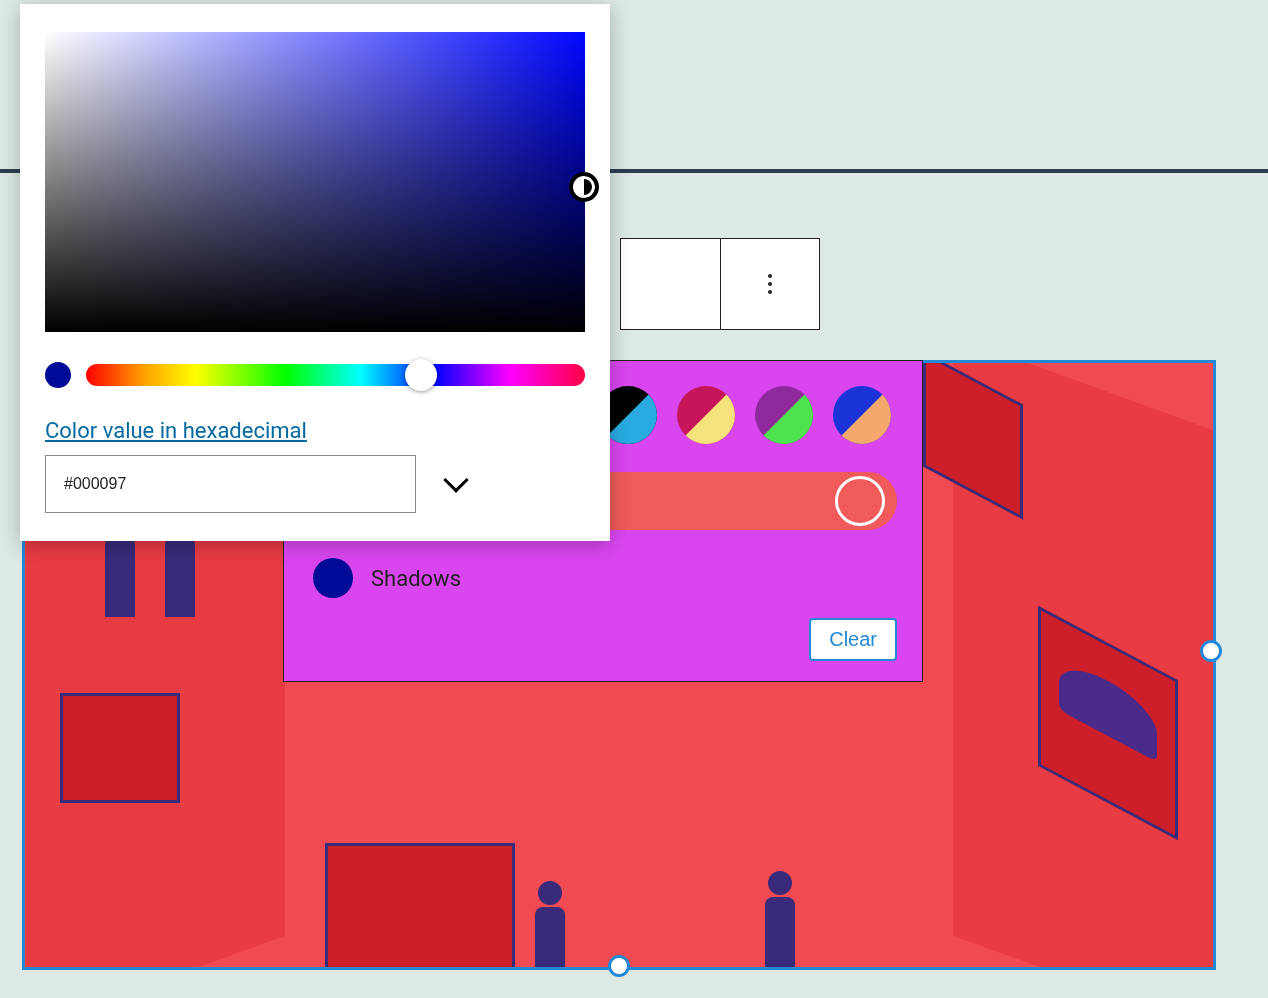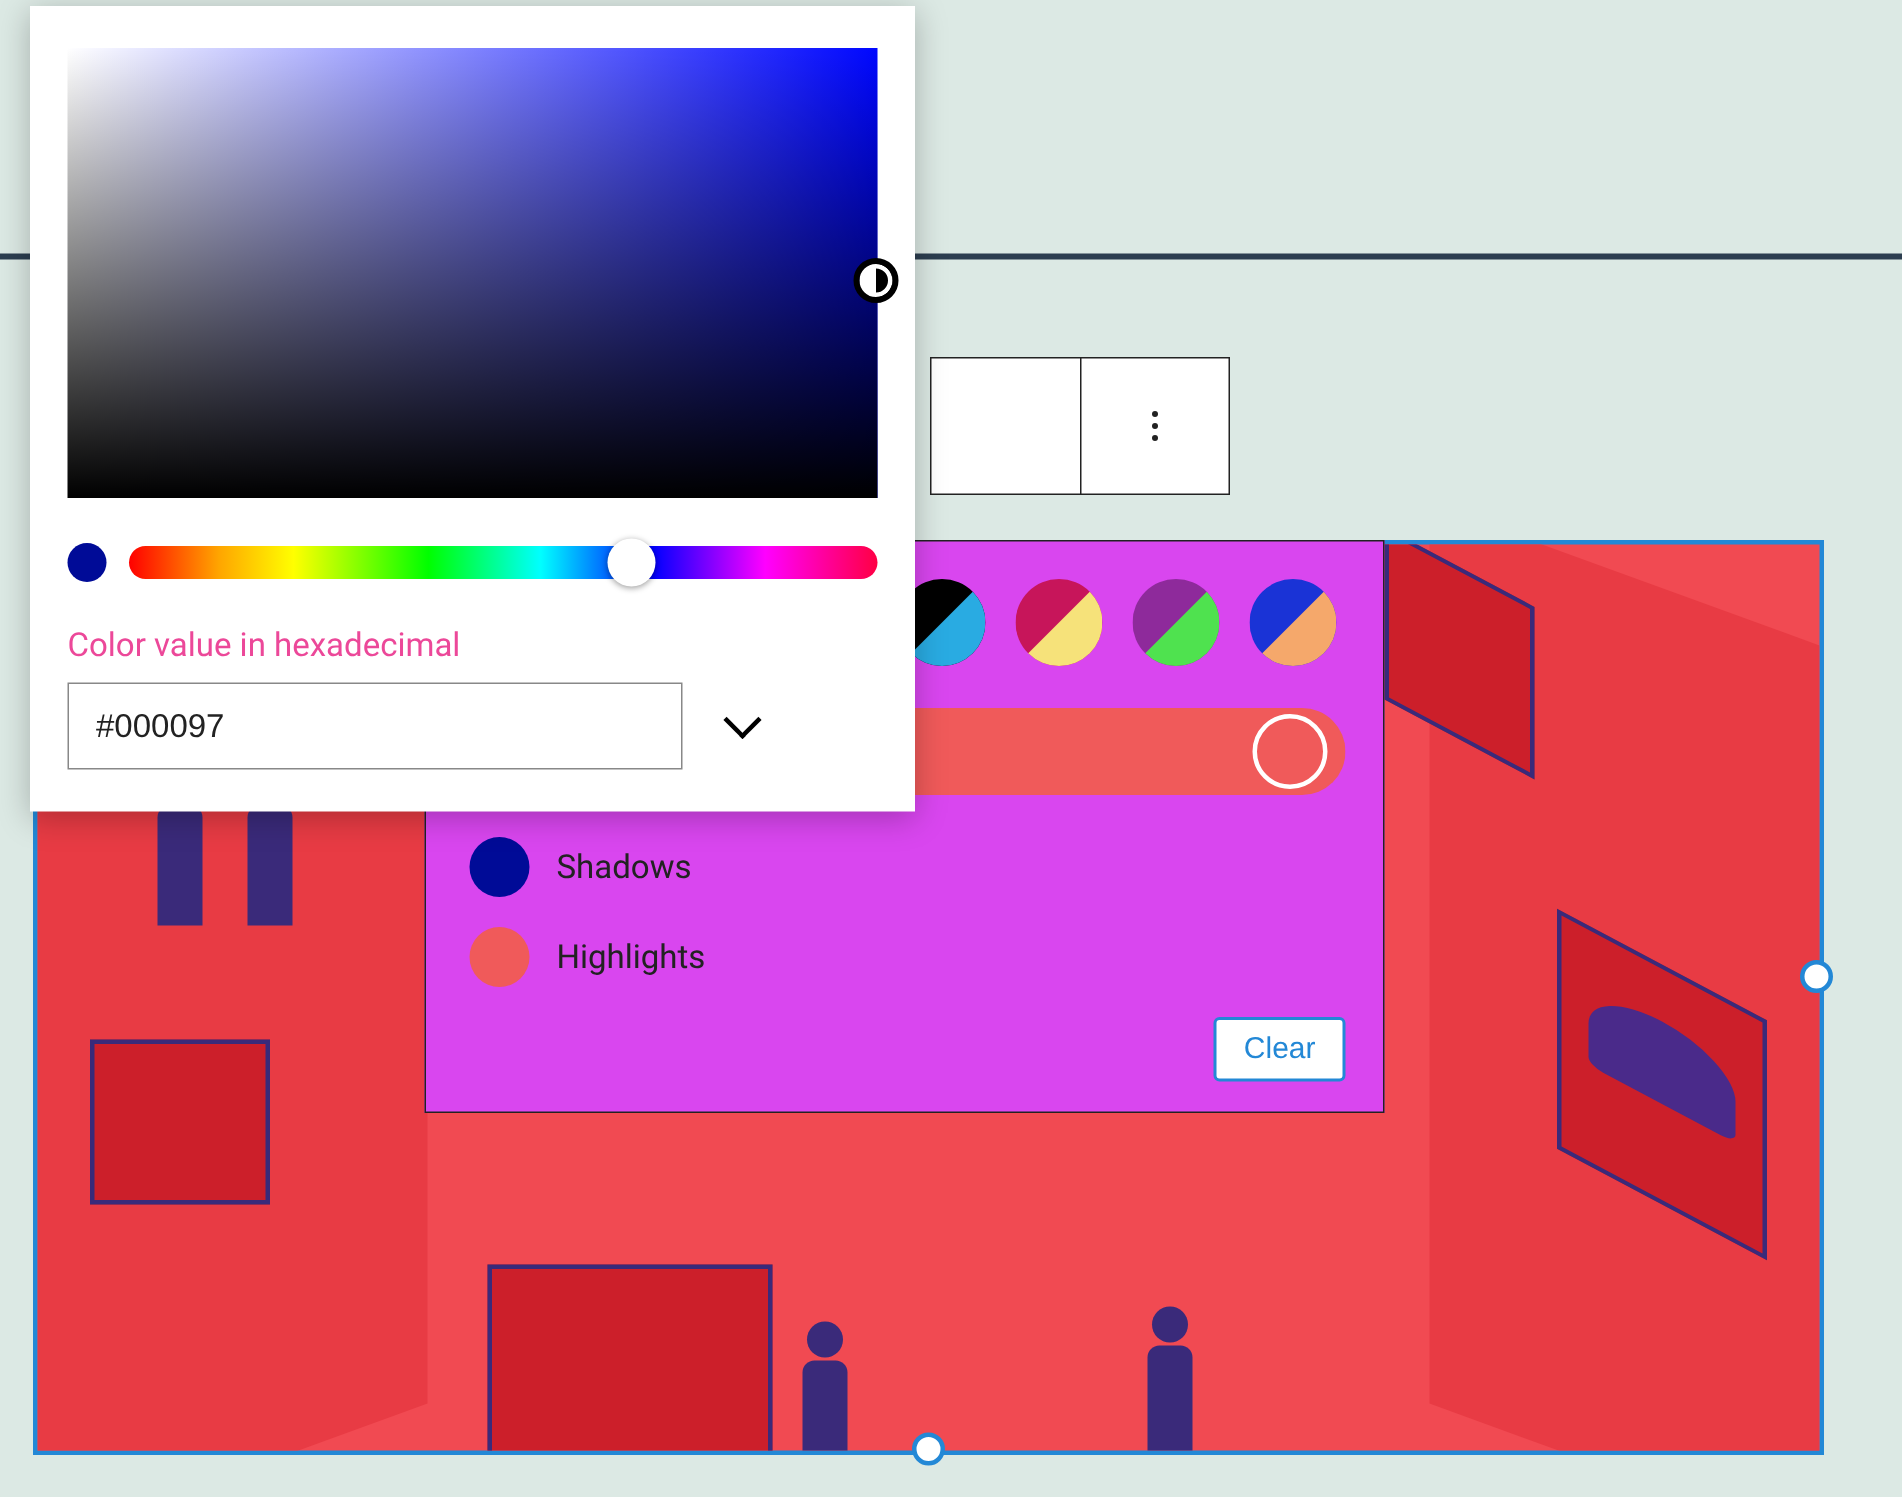--- a/index.html
+++ b/index.html
@@ -246,33 +246,34 @@
     top: -5px;
     left: 64%;
     width: 32px; height: 32px;
     background: #fff;
     border-radius: 50%;
     box-shadow: 0 1px 4px rgba(0,0,0,0.4);
   }
   .hex-label {
     margin-top: 30px;
     font-size: 22px;
-    color: #ec4899;
+    color: #0369a1;
+    text-decoration: underline;
   }
   .hex-row {
     display: flex;
     align-items: center;
     gap: 20px;
     margin-top: 12px;
   }
   .hex-input {
-    width: 410px;
+    width: 371px;
     height: 58px;
     border: 1px solid #888;
-    font-size: 22px;
+    font-size: 16px;
     padding: 0 18px;
     color: #222;
   }
   .fmt-toggle {
     width: 40px; height: 40px;
     display: flex; align-items: center; justify-content: center;
     cursor: pointer;
   }
   .chevron {
     width: 18px; height: 18px;
@@ -352,24 +353,20 @@
     </div>
     <div class="bar-half bar-right">
       <div class="circle-indicator hollow"></div>
     </div>
   </div>
 
   <div class="legend-row">
     <div class="legend-dot" style="background:#000b97"></div>
     <span class="legend-label">Shadows</span>
   </div>
-  <div class="legend-row">
-    <div class="legend-dot" style="background:#f05a5a"></div>
-    <span class="legend-label">Highlights</span>
-  </div>
 
   <div class="clear-row">
     <button class="clear-btn">Clear</button>
   </div>
 </div>
 
 <div class="color-popover">
   <div class="sat-area">
     <div class="sat-thumb"></div>
   </div>

